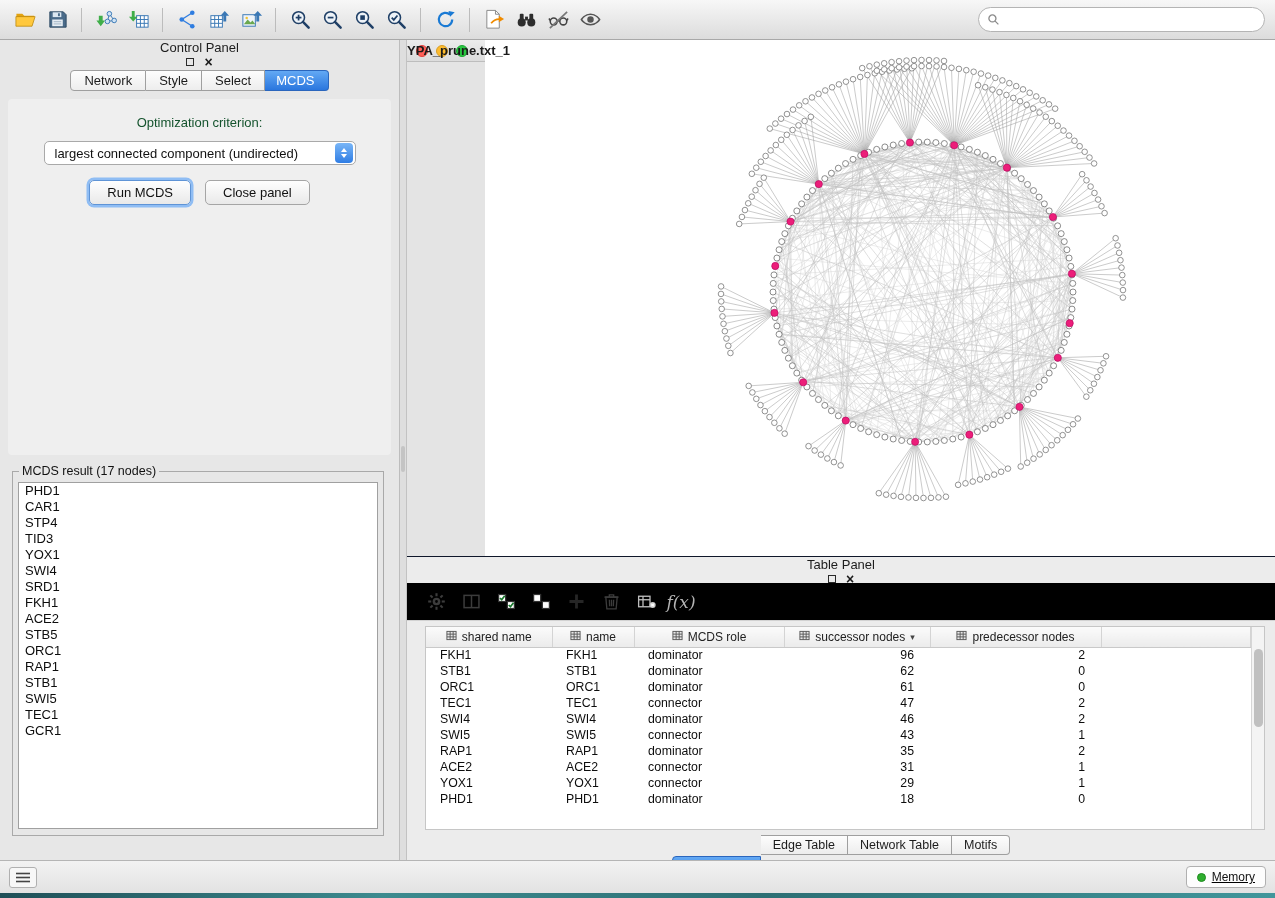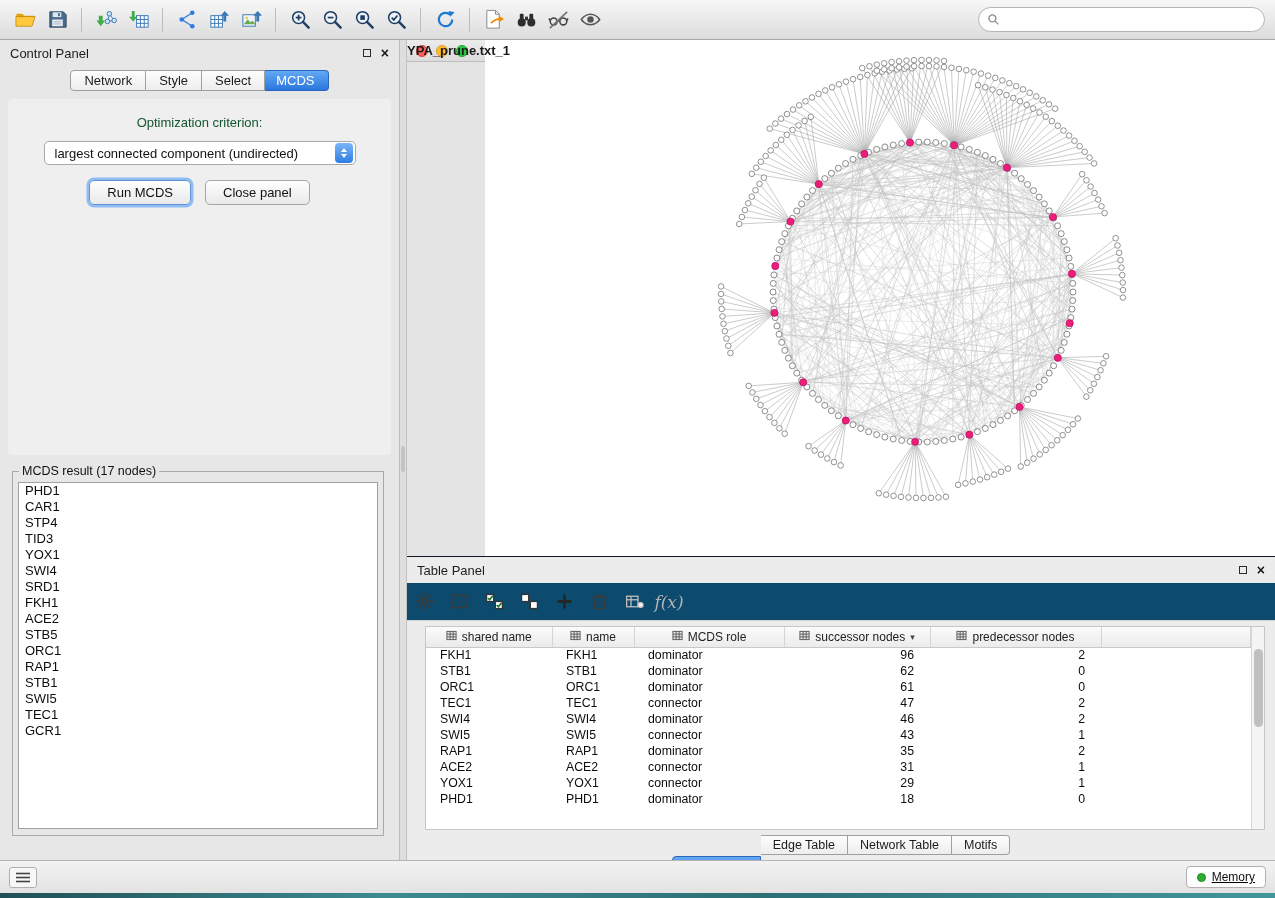--- a/index.html
+++ b/index.html
@@ -15,21 +15,21 @@
   .search{margin-left:auto;display:flex;align-items:center;width:287px;height:25px;background:#fff;
     border:1px solid #b4b4b4;border-radius:13px;padding:0 8px;gap:5px;}
   .search svg{width:13px;height:13px;flex:0 0 13px;}
   .search input{border:none;outline:none;flex:1;font-size:12px;background:transparent;}
 
   
   .main{flex:1;display:flex;min-height:0;}
 
   
   .control-panel{width:400px;flex:0 0 400px;background:#e7e7e7;position:relative;border-right:1px solid #bdbdbd;}
-  .panel-header{height:26px;display:flex;align-items:center;padding:0 10px;font-size:13px;color:#1d1d1d;}
+  .panel-header{height:26px;display:flex;align-items:center;padding:0 10px;font-size:13px;color:#1d1d1d;flex-direction:column;}
   .panel-header .spacer{flex:1;}
   .winbtns{display:flex;align-items:center;gap:10px;}
   .winbtn-sq{width:8px;height:8px;border:1.4px solid #2a2a2a;display:inline-block;}
   .winbtn-x{font-size:14px;font-weight:bold;color:#1a1a1a;line-height:1;}
   .ctab-row{display:flex;justify-content:center;margin-top:4px;}
   .ctab{height:21px;padding:0 13px;display:flex;align-items:center;font-size:13px;color:#1c1c1c;
     background:linear-gradient(#fdfdfd,#ededed);border:1px solid #9f9f9f;border-left:none;}
   .ctab:first-child{border-left:1px solid #9f9f9f;border-radius:4px 0 0 4px;}
   .ctab:last-child{border-radius:0 4px 4px 0;padding-left:11px;}
   .ctab.sel{background:linear-gradient(#63a9f4,#2a76de);color:#fff;border-color:#2a66bd;}
@@ -65,22 +65,22 @@
   .tl{width:12px;height:12px;border-radius:50%;margin-right:8px;}
   .tl.red{background:#ff5f57;border:1px solid #e0443e;}
   .tl.yel{background:#febc2e;border:1px solid #d89e24;}
   .tl.grn{background:#28c840;border:1px solid #1da633;}
   .net-title{position:absolute;left:0;right:0;text-align:center;font-size:13px;font-weight:bold;color:#1a1a1a;}
   .net-view{flex:1;background:#fff;overflow:hidden;}
   .net-view svg{display:block;}
 
   
   .table-panel{flex:1;background:#ececec;display:flex;flex-direction:column;min-height:0;}
-  .tp-toolbar{height:38px;flex:0 0 38px;display:flex;align-items:center;gap:9px;padding-left:4px;
-    background:#0c4a6e;border-bottom:1px solid #d2d2d2;}
+  .tp-toolbar{height:38px;flex:0 0 38px;display:flex;align-items:center;gap:9px;padding-left:16px;
+    background:#000000;border-bottom:1px solid #d2d2d2;}
   .tp-toolbar .tbtn{width:26px;height:26px;}
   .tp-toolbar svg{width:21px;height:21px;}
   .fx{font-family:"DejaVu Serif",serif;font-style:italic;font-size:17px;color:#b4b4b4;}
   .table-wrap{margin:5px 10px 0 18px;background:#fff;border:1px solid #c6c6c6;position:relative;flex:1;overflow:hidden;}
   table.ntable{border-collapse:collapse;width:calc(100% - 13px);table-layout:fixed;}
   .ntable th{height:20px;background:linear-gradient(#fbfbfb,#ebebeb);border-right:1px solid #d4d4d4;
     border-bottom:1px solid #c9c9c9;font-size:12px;font-weight:normal;color:#222;}
   .ntable th .hwrap{display:flex;align-items:center;justify-content:center;gap:5px;}
   .sortarrow{font-size:9px;color:#444;}
   .ntable td{height:16px;font-size:12.3px;color:#0d0d0d;padding-left:14px;white-space:nowrap;overflow:hidden;}

